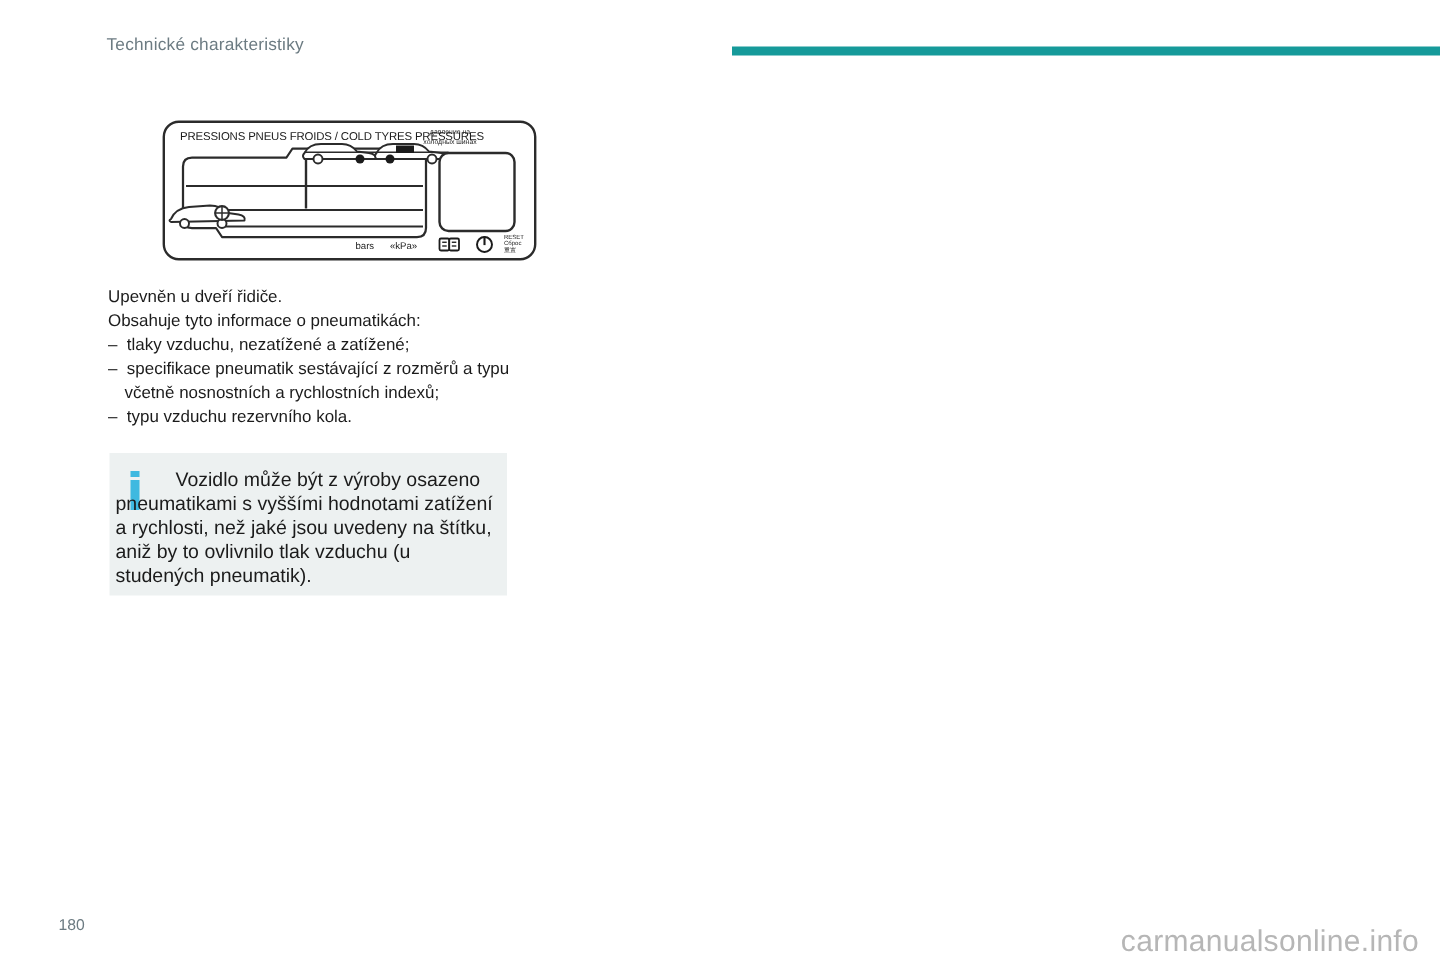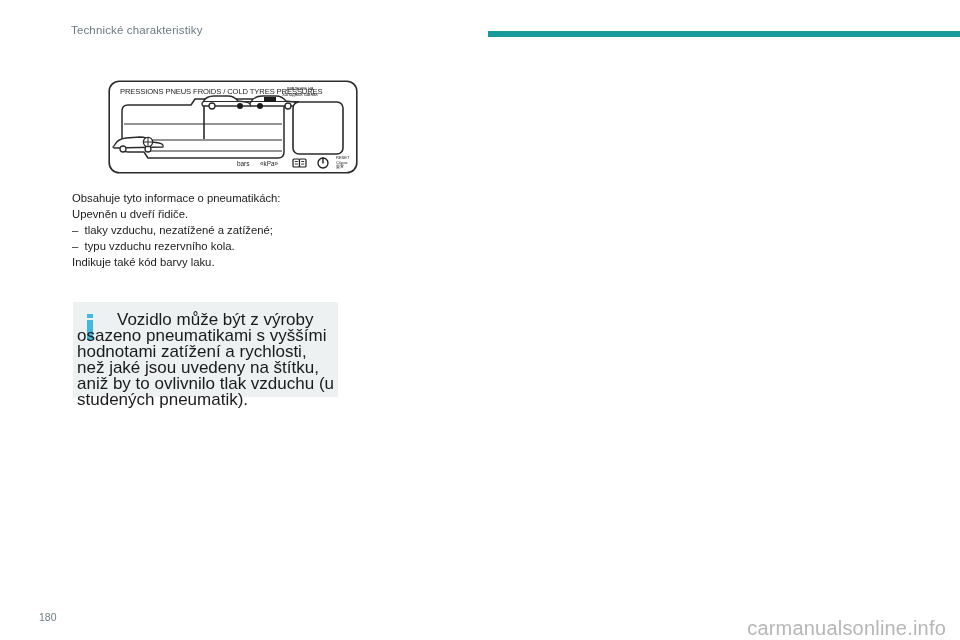--- a/index.html
+++ b/index.html
@@ -99,21 +99,21 @@
   #info-icon .stem {
     width: 6px;
     height: 20px;
     background: #3fb9e0;
   }
   #info-text {
     position: absolute;
     left: 4px;
     top: 10px;
     width: 258px;
-    font-size: 17px;
+    font-size: 13px;
     line-height: 16.1px;
     color: #1b1b1b;
     text-indent: 40px;
   }
 
   
   #page-number {
     position: absolute;
     left: 39px;
     top: 611px;
@@ -216,25 +216,25 @@
 
     <g>
       <text x="228" y="79" font-family="'Liberation Sans', sans-serif" font-size="4" fill="#1b1b1b">RESET</text>
       <text x="228" y="83.5" font-family="'Liberation Sans', sans-serif" font-size="4" fill="#1b1b1b">Сброс</text>
       <text x="228" y="88" font-family="'Liberation Sans', sans-serif" font-size="4" fill="#1b1b1b">重置</text>
     </g>
   </svg>
 </div>
 
 <div id="body-copy">
+  <p class="para">Upevněn u dveří řidiče.</p>
   <p class="para">Obsahuje tyto informace o pneumatikách:</p>
-  <p class="para">Upevněn u dveří řidiče.</p>
   <p class="dash-item">–  tlaky vzduchu, nezatížené a zatížené;</p>
+  <p class="dash-item">–  specifikace pneumatik sestávající z rozměrů a typu včetně nosnostních a rychlostních indexů;</p>
   <p class="dash-item">–  typu vzduchu rezervního kola.</p>
-  <p class="para">Indikuje také kód barvy laku.</p>
 </div>
 
 <div id="info-callout">
   <div id="info-icon">
     <div class="dot"></div>
     <div class="stem"></div>
   </div>
   <div id="info-text">Vozidlo může být z výroby osazeno pneumatikami s vyššími hodnotami zatížení a rychlosti, než jaké jsou uvedeny na štítku, aniž by to ovlivnilo tlak vzduchu (u studených pneumatik).</div>
 </div>
 

